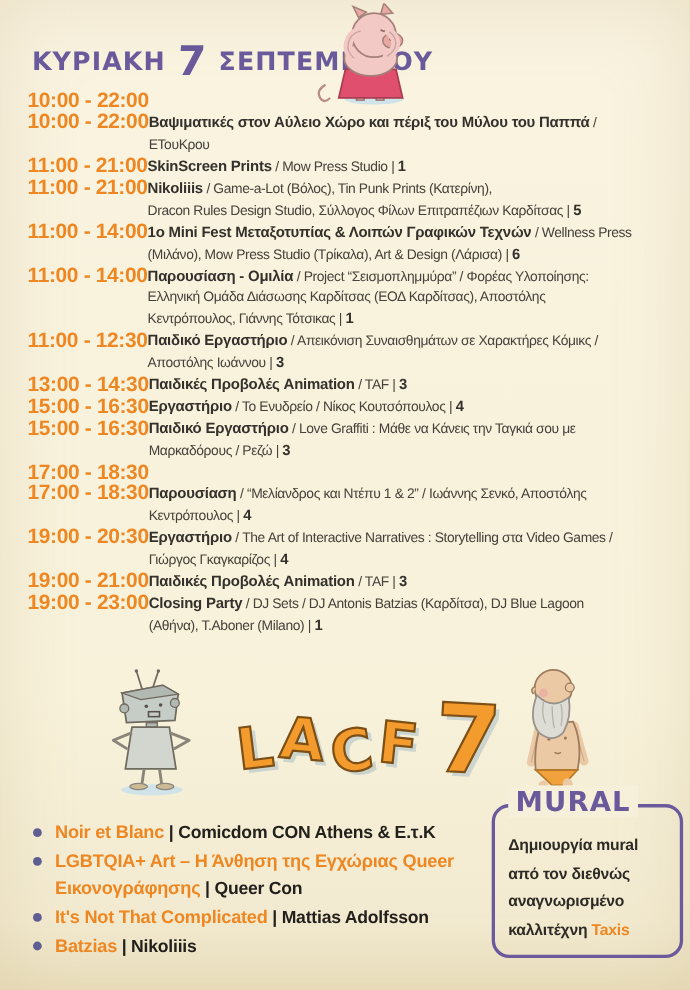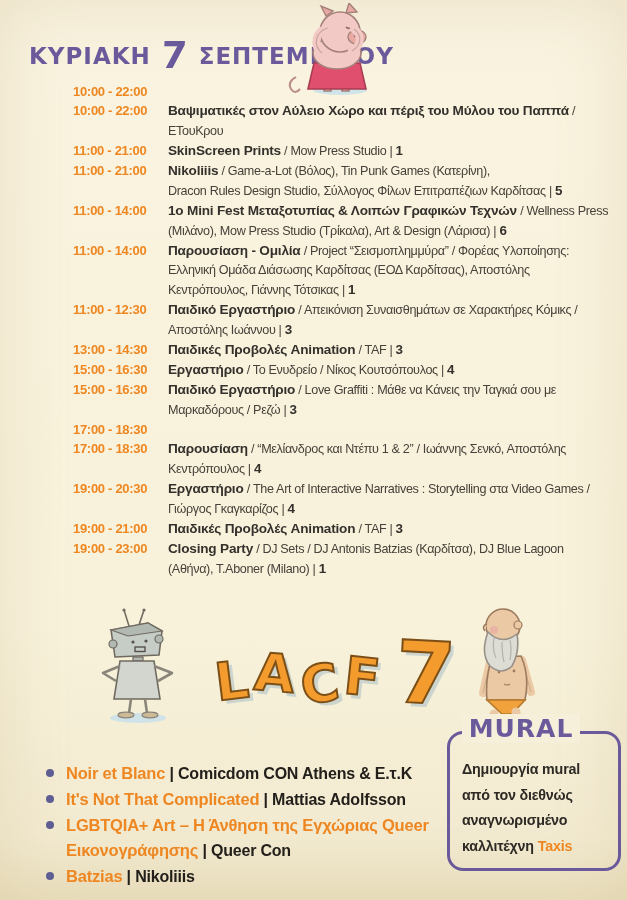--- a/index.html
+++ b/index.html
@@ -9,39 +9,39 @@
     box-shadow:inset 0 0 70px rgba(185,160,105,.22);
     font-family:"Liberation Sans",sans-serif;color:#3c3833;
   }
   
   .date-heading{position:absolute;left:29px;top:34px;color:#6a5a9c;font-family:"DejaVu Sans",sans-serif;font-weight:800;letter-spacing:1px;white-space:nowrap;}
   .date-heading .word{font-size:23px;vertical-align:baseline;}
   .date-heading .num{font-size:37px;vertical-align:-4px;padding:0 4px;display:inline-block;transform:skewX(-4deg);}
   
   .schedule{position:absolute;left:25px;top:82px;width:585px;}
   .row{display:flex;align-items:flex-start;line-height:19px;}
-  .time{flex:0 0 95px;font-weight:bold;color:#ee8721;font-size:13px;letter-spacing:-.3px;white-space:nowrap;margin-left:48px;}
+  .time{flex:0 0 95px;font-weight:bold;color:#ee8721;font-size:19px;letter-spacing:-.3px;white-space:nowrap;}
   .content{flex:1;font-size:12.6px;color:#46413a;letter-spacing:-.35px;}
   .content .t{font-weight:bold;font-size:13.6px;color:#34312c;letter-spacing:-.2px;}
   .content .d{white-space:pre-line;}
   .content .r{font-weight:bold;font-size:13.4px;color:#34312c;}
   
   .illu{position:absolute;}
   .logo{position:absolute;left:228px;top:624px;width:210px;height:110px;display:flex;align-items:center;justify-content:center;
         font-family:"DejaVu Sans",sans-serif;font-weight:800;color:#f49b2e;
         -webkit-text-stroke:2px #7c4f16;text-shadow:4px 4px 0 rgba(150,180,195,.45);}
   .logo .ltr{font-size:52px;display:inline-block;margin:0 3px;}
   .logo .l0{transform:rotate(-7deg) translateY(2px);}
   .logo .l1{transform:rotate(5deg) translateY(-6px);}
   .logo .l2{transform:rotate(-9deg) translateY(5px);}
   .logo .l3{transform:rotate(6deg) translateY(-2px);}
   .logo .big7{font-size:86px;display:inline-block;margin-left:12px;transform:rotate(3deg) translateY(-6px);}
   
   .ex-heading{position:absolute;left:30px;top:703px;color:#6a5a9c;font-family:"DejaVu Sans",sans-serif;font-weight:800;font-size:28px;letter-spacing:2px;}
-  .ex-list{position:absolute;left:28px;top:745px;width:418px;list-style:none;margin:16px;padding:0;}
+  .ex-list{position:absolute;left:28px;top:745px;width:418px;list-style:none;margin:0;padding:0;}
   .ex-item{position:relative;padding-left:22px;line-height:24px;margin-bottom:1px;}
   .bullet{position:absolute;left:2px;top:8px;width:8px;height:8px;border-radius:50%;background:#5e5e93;}
   .ex-name{font-weight:bold;color:#ee8721;font-size:16.5px;letter-spacing:-.2px;white-space:pre-line;}
   .ex-by{font-weight:bold;color:#23201c;font-size:16px;letter-spacing:-.2px;}
   
   .mural-box{position:absolute;left:447px;top:731px;width:168px;height:134px;border:3px solid #6a5a9c;border-radius:16px;}
   .mural-heading{position:absolute;left:434px;top:714px;width:174px;text-align:center;}
   .mural-heading span{display:inline-block;background:#f6f0da;padding:0 7px;color:#6a5a9c;font-family:"DejaVu Sans",sans-serif;font-weight:800;font-size:25px;letter-spacing:1px;}
   .mural-text{position:absolute;left:462px;top:757px;width:145px;font-size:14.3px;font-weight:bold;color:#2d2a25;line-height:25.5px;letter-spacing:-.2px;}
   .mural-text .artist{color:#ee8721;}
@@ -85,21 +85,21 @@
         <div class="time">10:00 - 22:00</div>
         <div class="content"><span class="t">Βαψιματικές στον Αύλειο Χώρο και πέριξ του Μύλου του Παππά</span><span class="d"> /
 ΕΤουΚρου</span><span class="d"></span><span class="r"></span></div>
       </div>
     <div class="row">
         <div class="time">11:00 - 21:00</div>
         <div class="content"><span class="t">SkinScreen Prints</span><span class="d"> / Mow Press Studio</span><span class="d"> | </span><span class="r">1</span></div>
       </div>
     <div class="row">
         <div class="time">11:00 - 21:00</div>
-        <div class="content"><span class="t">Nikoliiis</span><span class="d"> / Game-a-Lot (Βόλος), Tin Punk Games (Κατερίνη),
+        <div class="content"><span class="t">Nikoliiis</span><span class="d"> / Game-a-Lot (Βόλος), Tin Punk Prints (Κατερίνη),
 Dracon Rules Design Studio, Σύλλογος Φίλων Επιτραπέζιων Καρδίτσας</span><span class="d"> | </span><span class="r">5</span></div>
       </div>
     <div class="row">
         <div class="time">11:00 - 14:00</div>
         <div class="content"><span class="t">1ο Mini Fest Μεταξοτυπίας &amp; Λοιπών Γραφικών Τεχνών</span><span class="d"> / Wellness Press
 (Μιλάνο), Mow Press Studio (Τρίκαλα), Art &amp; Design (Λάρισα)</span><span class="d"> | </span><span class="r">6</span></div>
       </div>
     <div class="row">
         <div class="time">11:00 - 14:00</div>
         <div class="content"><span class="t">Παρουσίαση - Ομιλία</span><span class="d"> / Project “Σεισμοπλημμύρα” / Φορέας Υλοποίησης:
@@ -197,23 +197,23 @@
     <path d="M44,38 q-2,12 2,20 M52,42 q0,12 2,20 M60,40 q2,10 0,20" fill="none" stroke="#b5b2a9" stroke-width="1.2"></path>
     <path d="M37,100 L75,100 L62,114 L52,114 Z" fill="#f2a23c" stroke="#b77a2a" stroke-width="1.6"></path>
     <path d="M44,114 L43,130" stroke="#ecc9a5" stroke-width="9" stroke-linecap="round"></path>
     <path d="M66,112 L68,128" stroke="#ecc9a5" stroke-width="9" stroke-linecap="round"></path>
     <ellipse cx="42" cy="132" rx="9" ry="3" fill="#ecc9a5" stroke="#9c7b5e" stroke-width="1.2"></ellipse>
     <ellipse cx="69" cy="130" rx="9" ry="3" fill="#ecc9a5" stroke="#9c7b5e" stroke-width="1.2"></ellipse>
   </svg>
 
   <ul class="ex-list">
     <li class="ex-item"><span class="bullet"></span><span class="ex-name">Noir et Blanc</span><span class="ex-by"> | </span><span class="ex-by">Comicdom CON Athens &amp; Ε.τ.Κ</span></li>
-    <li class="ex-item"><span class="bullet"></span><span class="ex-name">It's Not That Complicated</span><span class="ex-by"> | </span><span class="ex-by">Mattias Adolfsson</span></li>
     <li class="ex-item"><span class="bullet"></span><span class="ex-name">LGBTQIA+ Art – Η Άνθηση της Εγχώριας Queer
 Εικονογράφησης</span><span class="ex-by"> | </span><span class="ex-by">Queer Con</span></li>
+    <li class="ex-item"><span class="bullet"></span><span class="ex-name">It's Not That Complicated</span><span class="ex-by"> | </span><span class="ex-by">Mattias Adolfsson</span></li>
     <li class="ex-item"><span class="bullet"></span><span class="ex-name">Batzias</span><span class="ex-by"> | </span><span class="ex-by">Nikoliiis</span></li>
   </ul>
 
   <div class="mural-box"></div>
   <div class="mural-heading"><span>MURAL</span></div>
   <div class="mural-text"><span style="white-space:pre-line">Δημιουργία mural
 από τον διεθνώς
 αναγνωρισμένο
 καλλιτέχνη</span> <span class="artist">Taxis</span></div>
 

